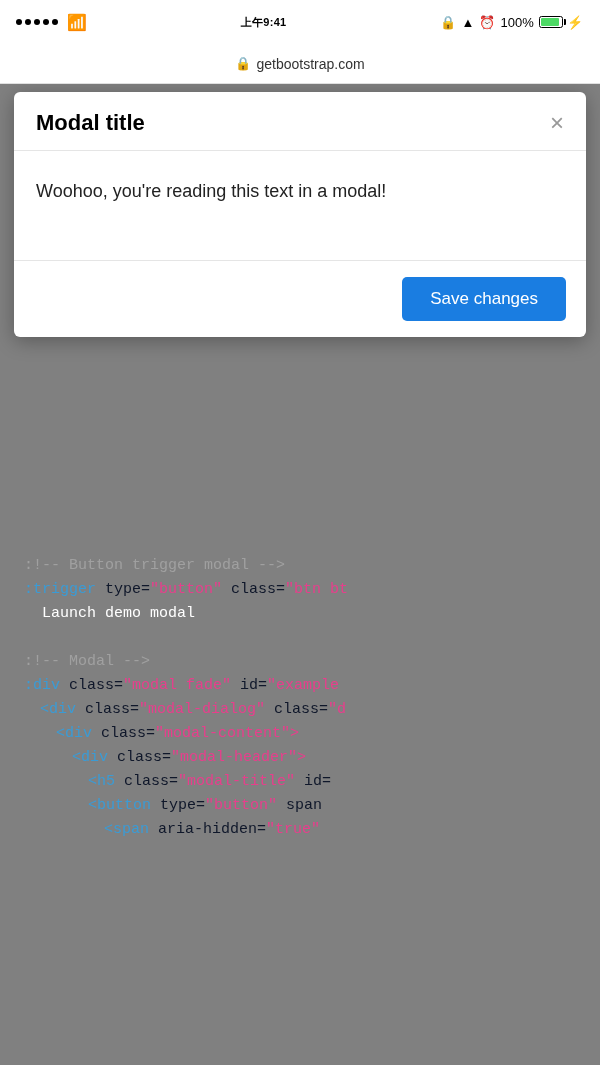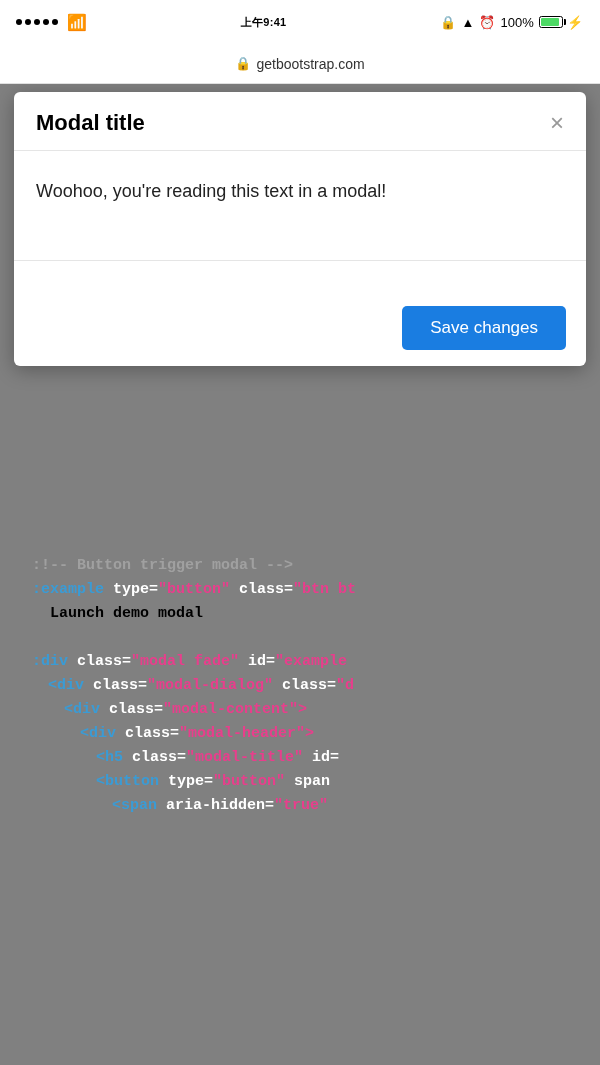--- a/index.html
+++ b/index.html
@@ -202,44 +202,42 @@
     .btn-save {
       background: #1a7de1;
       color: #fff;
       border: none;
       border-radius: 5px;
       padding: 12px 28px;
       font-size: 17px;
       font-weight: 500;
       cursor: pointer;
       min-width: 140px;
-      margin-top: 29px;
     }
 
     
     .code-area {
       position: absolute;
       top: 450px;
       left: 0;
       right: 0;
       bottom: 0;
       background: #808080;
-      padding: 20px 32px;
+      padding: 20px 24px;
       font-family: "Courier New", Courier, monospace;
       font-size: 15px;
       line-height: 1.6;
       overflow: hidden;
-      font-weight: bold;
     }
 
     .code-comment { color: #a0a0a0; }
     .code-tag { color: #3a9bd5; }
-    .code-attr { color: #ffffff; }
+    .code-attr { color: #0f172a; }
     .code-string { color: #e83e8c; }
-    .code-text { color: #000000; }
+    .code-text { color: #ffffff; }
     .code-line { display: block; white-space: nowrap; }
     .code-indent1 { margin-left: 16px; }
     .code-indent2 { margin-left: 32px; }
     .code-indent3 { margin-left: 48px; }
     .code-indent4 { margin-left: 64px; }
   </style>
 </head>
 <body>
 
 <div class="status-bar">
@@ -290,26 +288,27 @@
 
     <div class="modal-footer">
       <button class="btn-save">Save changes</button>
     </div>
 
   </div>
 
   <div class="code-area">
     <span class="code-line code-comment">:!-- Button trigger modal --&gt;</span>
     <span class="code-line">
-      <span class="code-tag">:example </span><span class="code-attr">type=</span><span class="code-string">"button" </span><span class="code-attr">class=</span><span class="code-string">"btn bt</span>
+      <span class="code-tag">:trigger </span><span class="code-attr">type=</span><span class="code-string">"button" </span><span class="code-attr">class=</span><span class="code-string">"btn bt</span>
     </span>
     <span class="code-line">
       <span class="code-text">&nbsp;&nbsp;Launch demo modal</span>
     </span>
     <span class="code-line">&nbsp;</span>
+    <span class="code-line code-comment">:!-- Modal --&gt;</span>
     <span class="code-line">
       <span class="code-tag">:div </span><span class="code-attr">class=</span><span class="code-string">"modal fade" </span><span class="code-attr">id=</span><span class="code-string">"example</span>
     </span>
     <span class="code-line code-indent1">
       <span class="code-tag">&lt;div </span><span class="code-attr">class=</span><span class="code-string">"modal-dialog" </span><span class="code-attr">class=</span><span class="code-string">"d</span>
     </span>
     <span class="code-line code-indent2">
       <span class="code-tag">&lt;div </span><span class="code-attr">class=</span><span class="code-string">"modal-content"&gt;</span>
     </span>
     <span class="code-line code-indent3">

